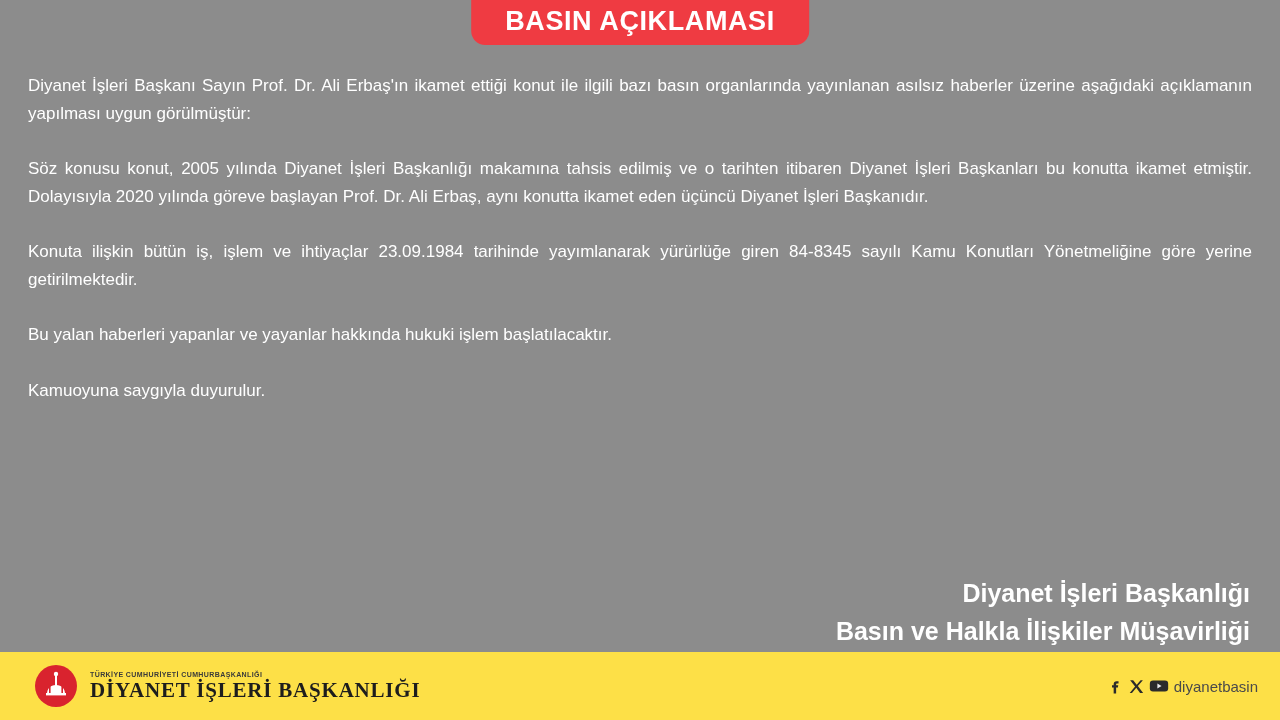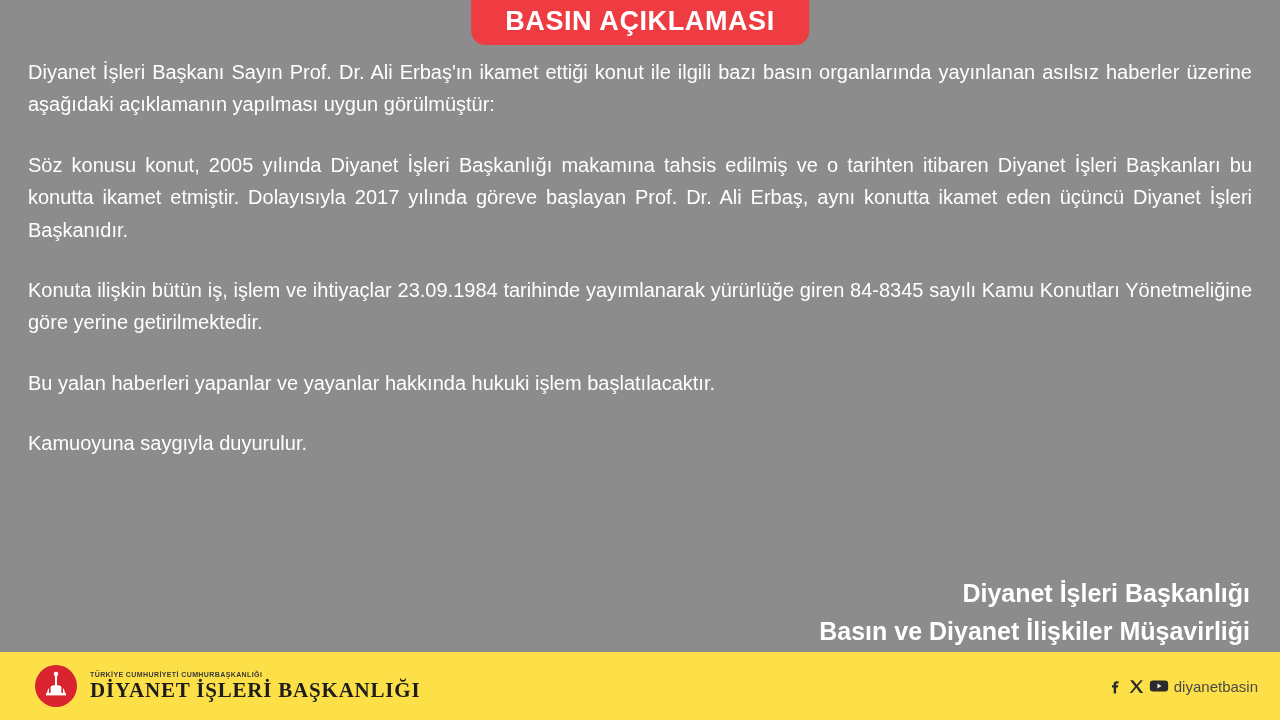--- a/index.html
+++ b/index.html
@@ -34,22 +34,22 @@
 
   
   .statement {
     position: absolute;
     top: 56px;
     left: 28px;
     width: 1224px;
     color: #ffffff;
   }
   .statement p {
-    margin: 0 0 28px 0;
-    font-size: 20px;
+    margin: 16px 0 28px 0;
+    font-size: 17px;
     line-height: 1.62;
     text-align: justify;
     text-justify: inter-word;
     color: #ffffff;
     font-weight: 400;
   }
   .statement p.no-justify {
     text-align: left;
   }
 
@@ -132,29 +132,29 @@
     margin-left: 4px;
   }
 </style>
 </head>
 <body>
 
 <div class="header-badge">BASIN AÇIKLAMASI</div>
 
 <div class="statement">
   <p>Diyanet İşleri Başkanı Sayın Prof. Dr. Ali Erbaş'ın ikamet ettiği konut ile ilgili bazı basın organlarında yayınlanan asılsız haberler üzerine aşağıdaki açıklamanın yapılması uygun görülmüştür:</p>
-  <p>Söz konusu konut, 2005 yılında Diyanet İşleri Başkanlığı makamına tahsis edilmiş ve o tarihten itibaren Diyanet İşleri Başkanları bu konutta ikamet etmiştir. Dolayısıyla 2017 yılında göreve başlayan Prof. Dr. Ali Erbaş, aynı konutta ikamet eden üçüncü Diyanet İşleri Başkanıdır.</p>
+  <p>Söz konusu konut, 2005 yılında Diyanet İşleri Başkanlığı makamına tahsis edilmiş ve o tarihten itibaren Diyanet İşleri Başkanları bu konutta ikamet etmiştir. Dolayısıyla 2020 yılında göreve başlayan Prof. Dr. Ali Erbaş, aynı konutta ikamet eden üçüncü Diyanet İşleri Başkanıdır.</p>
   <p>Konuta ilişkin bütün iş, işlem ve ihtiyaçlar 23.09.1984 tarihinde yayımlanarak yürürlüğe giren 84-8345 sayılı Kamu Konutları Yönetmeliğine göre yerine getirilmektedir.</p>
   <p class="no-justify">Bu yalan haberleri yapanlar ve yayanlar hakkında hukuki işlem başlatılacaktır.</p>
   <p class="no-justify">Kamuoyuna saygıyla duyurulur.</p>
 </div>
 
 <div class="signature">
   <div>Diyanet İşleri Başkanlığı</div>
-  <div>Basın ve Diyanet İlişkiler Müşavirliği</div>
+  <div>Basın ve Halkla İlişkiler Müşavirliği</div>
 </div>
 
 <div class="footer">
 
   <div class="brand">
     <div class="brand-emblem">
       <svg width="44" height="44" viewBox="0 0 44 44" aria-hidden="true">
         <circle cx="22" cy="22" r="21" fill="#d9232e"></circle>
         <path d="M13 30c0-5 3-9 9-9s9 4 9 9z" fill="#ffffff"></path>
         <rect x="21" y="11" width="2" height="11" fill="#ffffff"></rect>

